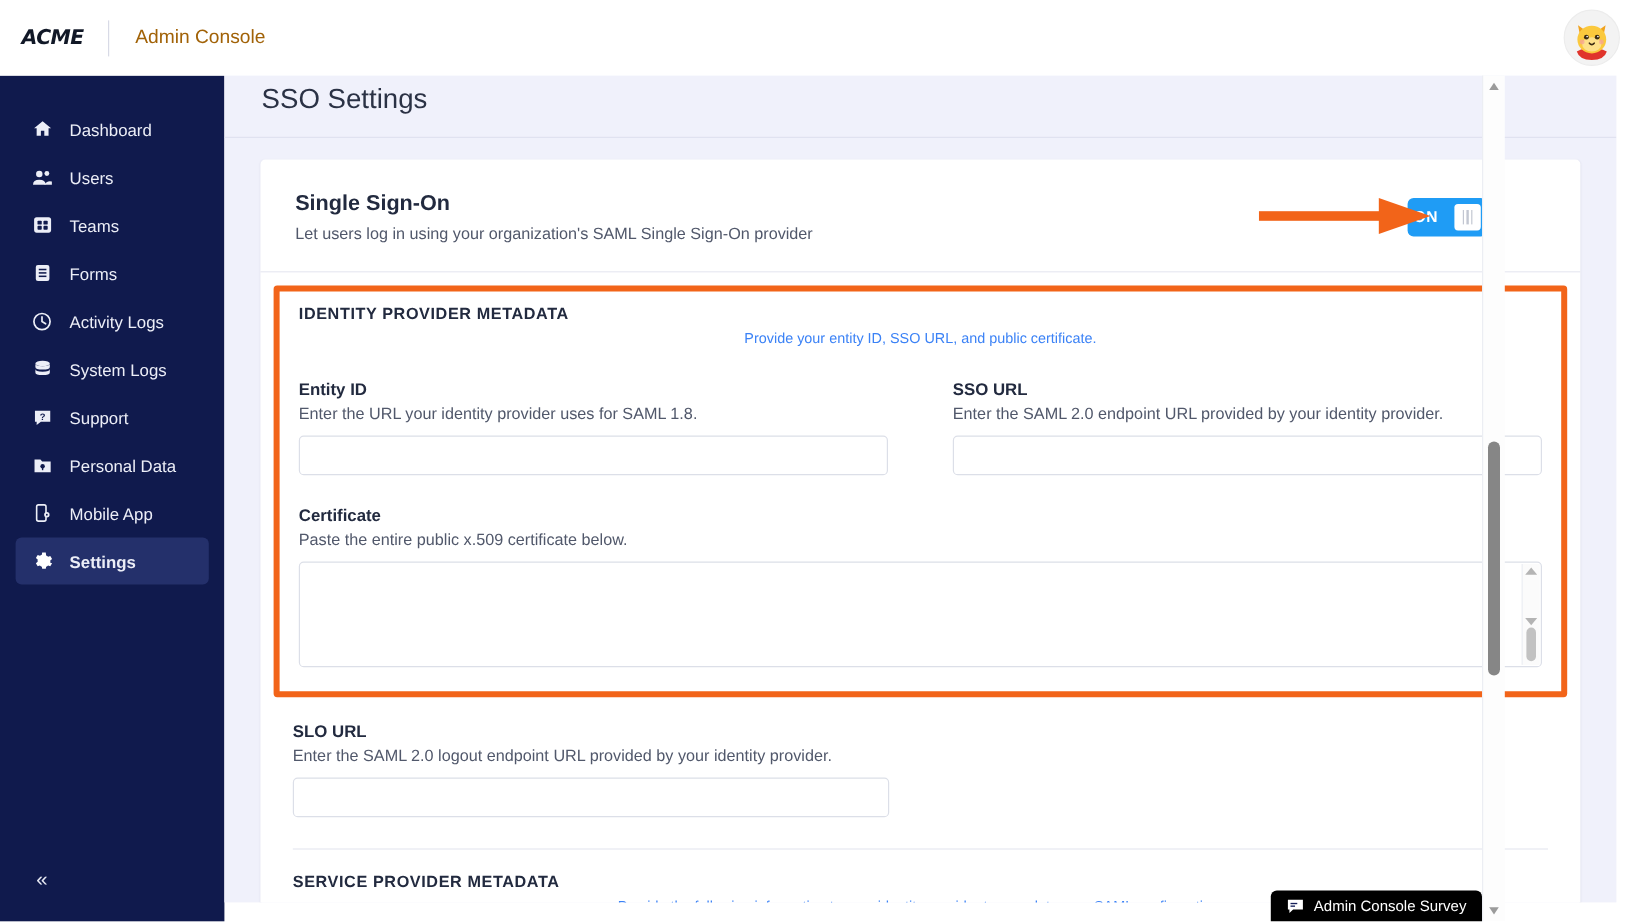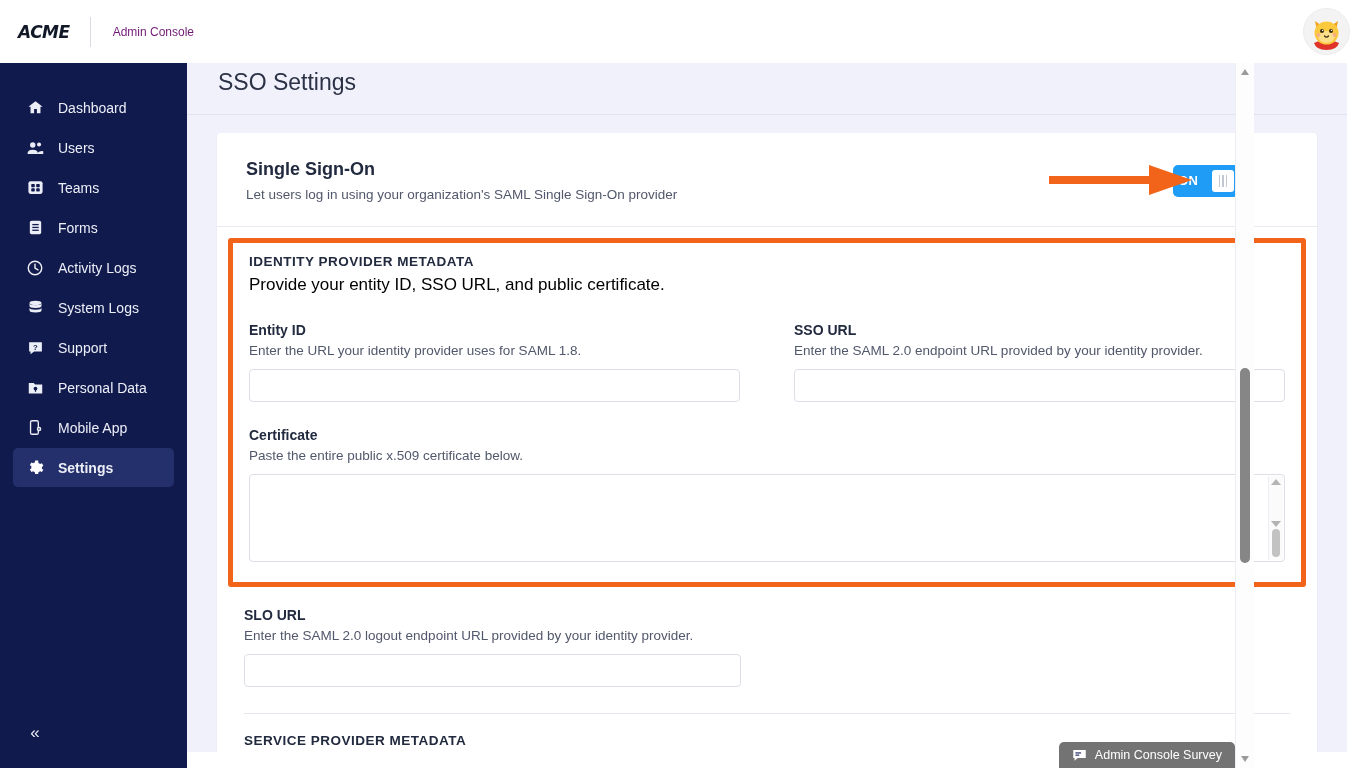--- a/index.html
+++ b/index.html
@@ -23,21 +23,21 @@
     margin-left: 18px;
     font-family: "DejaVu Sans", sans-serif;
     font-weight: 800; font-style: italic;
     font-size: 17px; letter-spacing: -0.5px;
     color: #111827;
   }
   .logo-divider {
     width: 1px; height: 30px; background: #d8dae6;
     margin: 0 22px 0 20px;
   }
-  .app-title { font-size: 12px; color: #701a75; }
+  .app-title { font-size: 16px; color: #a16207; }
   .avatar-wrap {
     position: absolute; right: 16px; top: 8px;
     width: 47px; height: 47px; border-radius: 50%;
     background: #f2f2f2; overflow: hidden;
     border: 1px solid #ececec;
   }
 
   
   .sidebar {
     position: absolute; top: 63px; left: 0;
@@ -122,21 +122,21 @@
   .idp-wrap { padding: 11px 11px 0 11px; }
   .idp-box {
     border: 5px solid #f26419;
     border-radius: 3px;
     padding: 11px 16px 20px 16px;
   }
   .sec-title {
     font-size: 13.5px; font-weight: 700; color: #222a3f;
     letter-spacing: .5px; text-transform: uppercase;
   }
-  .sec-sub { font-size: 17px; color: #000000; margin-top: 6px; }
+  .sec-sub { font-size: 12px; color: #3b82f6; margin-top: 6px; text-align: center; }
 
   .two-col { display: flex; gap: 54px; margin-top: 27px; }
   .col { flex: 1 1 0; min-width: 0; }
   .fld-label { font-size: 14px; font-weight: 700; color: #222a3f; }
   .fld-help { font-size: 13.5px; color: #51586b; margin-top: 5px; }
   .txt-input {
     margin-top: 11px; width: 100%; height: 33px;
     border: 1px solid #dcdfe8; border-radius: 4px;
     background: #fff; font-size: 13px; padding: 0 9px;
     font-family: "Liberation Sans", sans-serif; color: #222a3f;
@@ -176,21 +176,21 @@
   .ps-up { top: 6px; border-bottom: 6px solid #9b9b9b; }
   .ps-down { bottom: 6px; border-top: 6px solid #9b9b9b; }
   .ps-thumb {
     position: absolute; left: 4px; top: 305px;
     width: 10px; height: 195px; border-radius: 5px; background: #868686;
   }
 
   
   .survey {
     position: absolute; right: 19px; bottom: 0;
-    height: 26px; background: #737373;
+    height: 26px; background: #000000;
     border-radius: 5px 5px 0 0;
     display: flex; align-items: center; gap: 8px;
     padding: 0 13px; cursor: pointer;
     z-index: 8;
   }
   .survey-text { font-size: 12.5px; color: #fff; }
 </style>
 </head>
 <body>
 

